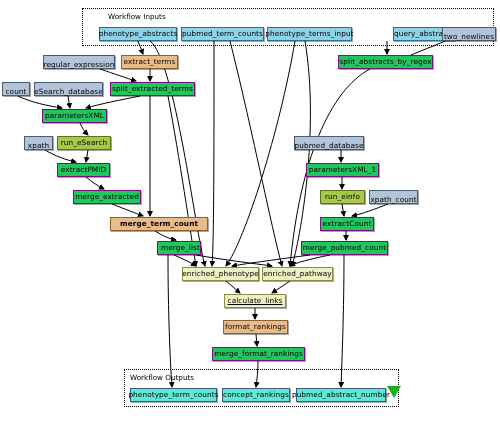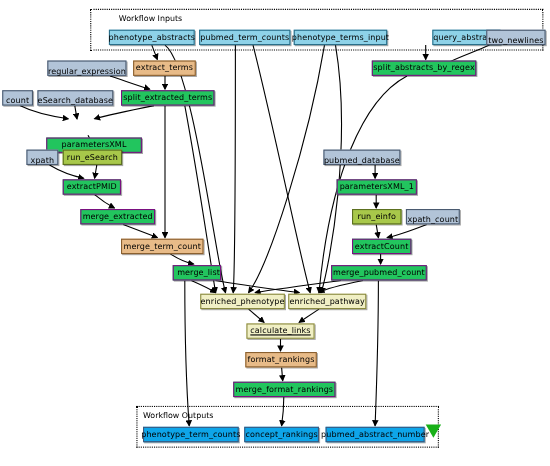--- a/index.html
+++ b/index.html
@@ -48,21 +48,21 @@
     font-size: 7.3px;
     color: #000000;
     white-space: nowrap;
     line-height: 1;
     letter-spacing: 0.1px;
     box-shadow: 1px 1px 0 rgba(0,0,0,0.35);
     font-family: "DejaVu Sans", "Liberation Sans", sans-serif;
   }
   .n-input   { background: #8ed2e8; border-color: #2a6f8a; }
   .n-gray    { background: #b2c4d8; border-color: #4a5a70; align-items: flex-end; }
-  .n-output  { background: #0ea5e9; border-color: #3a5a80; }
+  .n-output  { background: #5eead4; border-color: #3a5a80; }
   .n-magenta { background: #22c55e; border-color: #7a1080; }
   .n-tan     { background: #e8bb88; border-color: #8a6030; }
   .n-olive   { background: #a8c84a; border-color: #5c7020; }
   .n-cream   { background: #f0efc4; border-color: #8a8a40; }
   .tri {
     position: absolute;
     width: 0;
     height: 0;
   }
   .tri-up {
@@ -166,21 +166,21 @@
       </div>
       <div class="node n-gray" style="left: 2px; top: 82px; width: 28px; height: 14px;">
         <span>count</span>
       </div>
       <div class="node n-gray" style="left: 34px; top: 82px; width: 69px; height: 14px;">
         <span>eSearch_database</span>
       </div>
       <div class="node n-magenta" style="left: 110px; top: 82px; width: 85px; height: 14px;">
         <span>split_extracted_terms</span>
       </div>
-      <div class="node n-magenta" style="left: 42px; top: 125px; width: 87px; height: 14px;">
+      <div class="node n-magenta" style="left: 42px; top: 109px; width: 65px; height: 14px;">
         <span>parametersXML</span>
       </div>
       <div class="node n-gray" style="left: 24px; top: 136px; width: 29px; height: 14px;">
         <span>xpath</span>
       </div>
       <div class="node n-olive" style="left: 57px; top: 136px; width: 54px; height: 14px;">
         <span>run_eSearch</span>
       </div>
       <div class="node n-gray" style="left: 294px; top: 136px; width: 70px; height: 14px;">
         <span>pubmed_database</span>
@@ -193,21 +193,21 @@
       </div>
       <div class="node n-magenta" style="left: 73px; top: 190px; width: 68px; height: 14px;">
         <span>merge_extracted</span>
       </div>
       <div class="node n-olive" style="left: 320px; top: 190px; width: 45px; height: 14px;">
         <span>run_einfo</span>
       </div>
       <div class="node n-gray" style="left: 369px; top: 190px; width: 49px; height: 14px;">
         <span>xpath_count</span>
       </div>
-      <div class="node n-tan" style="left: 110px; top: 217px; width: 75px; height: 14px;">
+      <div class="node n-tan" style="left: 110px; top: 217px; width: 98px; height: 14px; font-weight: bold;">
         <span>merge_term_count</span>
       </div>
       <div class="node n-magenta" style="left: 320px; top: 217px; width: 54px; height: 14px;">
         <span>extractCount</span>
       </div>
       <div class="node n-magenta" style="left: 157px; top: 241px; width: 44px; height: 14px; justify-content: flex-end;">
         <span>merge_list</span>
       </div>
       <div class="node n-magenta" style="left: 301px; top: 241px; width: 87px; height: 14px;">
         <span>merge_pubmed_count</span>

